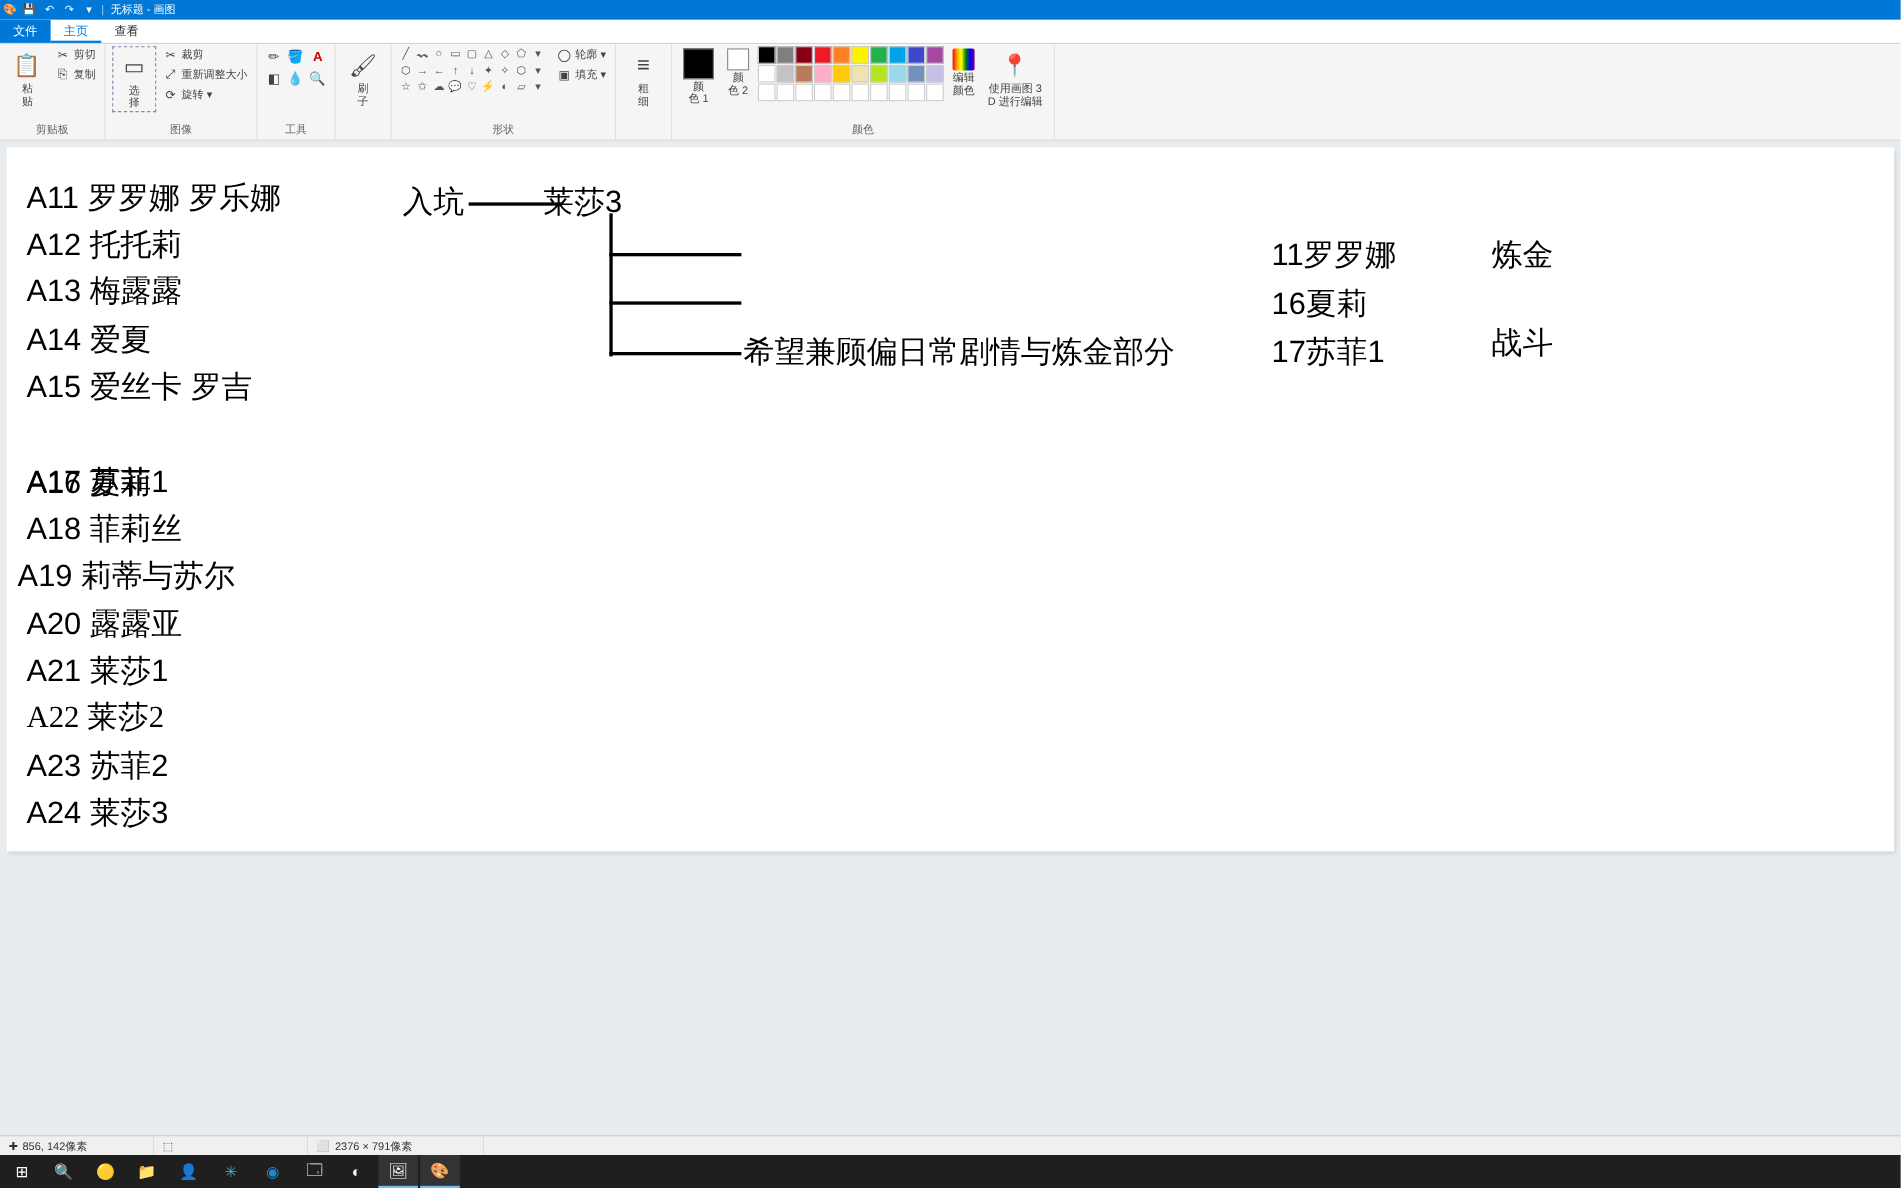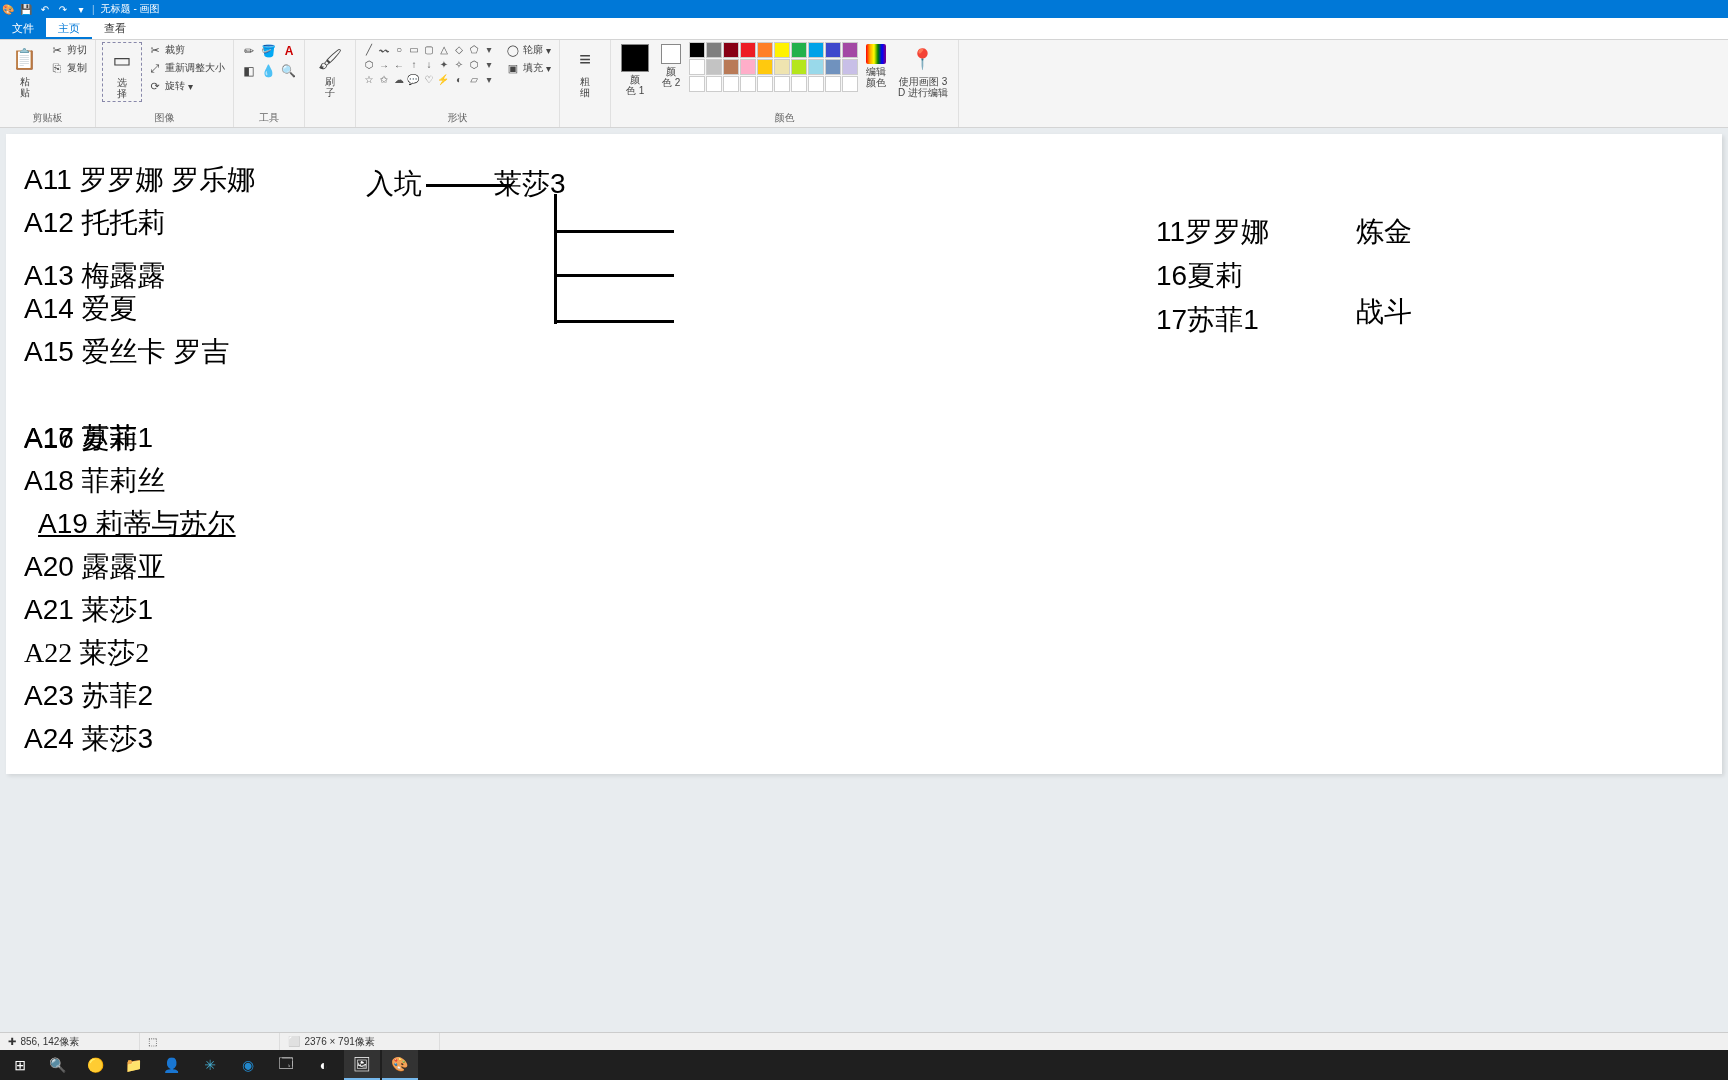--- a/index.html
+++ b/index.html
@@ -269,36 +269,37 @@
 
     <div class="ctext" style="left:360px;top:36px">入坑</div>
     <div class="cline" style="left:420px;top:50px;width:85px;height:3px"></div>
     <div class="ctext" style="left:488px;top:36px">莱莎3</div>
 
     <div class="cline" style="left:548px;top:60px;width:3px;height:130px"></div>
     <div class="cline" style="left:548px;top:96px;width:120px;height:3px"></div>
     <div class="cline" style="left:548px;top:140px;width:120px;height:3px"></div>
     <div class="cline" style="left:548px;top:186px;width:120px;height:3px"></div>
 
+    <div class="ctext" style="left:670px;top:172px">希望兼顾偏日常剧情与炼金部分</div>
 
     <div class="ctext" style="left:1150px;top:84px">11罗罗娜</div>
     <div class="ctext" style="left:1150px;top:128px">16夏莉</div>
     <div class="ctext" style="left:1150px;top:172px">17苏菲1</div>
 
     <div class="ctext" style="left:1350px;top:84px">炼金</div>
     <div class="ctext" style="left:1350px;top:164px">战斗</div>
   <div class="ctext" style="left: 18px; top: 32px;">A11 罗罗娜 罗乐娜</div>
       <div class="ctext" style="left: 18px; top: 75px;">A12 托托莉</div>
-      <div class="ctext" style="left: 18px; top: 128px; text-align: center;">A13 梅露露</div>
+      <div class="ctext" style="left: 18px; top: 117px; text-align: center;">A13 梅露露</div>
       <div class="ctext" style="left: 18px; top: 161px;">A14 爱夏</div>
       <div class="ctext" style="left: 18px; top: 204px;">A15 爱丝卡 罗吉</div>
       <div class="ctext" style="left: 18px; top: 247px; margin-top: 44px;">A16 夏莉</div>
       <div class="ctext" style="left: 18px; top: 290px;">A17 苏菲1</div>
       <div class="ctext" style="left: 18px; top: 333px;">A18 菲莉丝</div>
-      <div class="ctext" style="left: 32px; top: 376px; text-decoration: underline;">A19 莉蒂与苏尔</div>
+      <div class="ctext" style="left: 10px; top: 376px;">A19 莉蒂与苏尔</div>
       <div class="ctext" style="left: 18px; top: 419px;">A20 露露亚</div>
       <div class="ctext" style="left: 18px; top: 462px;">A21 莱莎1</div>
       <div class="ctext" style="left: 18px; top: 505px; font-family: Liberation Serif, serif;">A22 莱莎2</div>
       <div class="ctext" style="left: 18px; top: 548px;">A23 苏菲2</div>
       <div class="ctext" style="left: 18px; top: 591px;">A24 莱莎3</div>
     </div>
 </div>
 
 <div class="status-wrap">
 <div class="statusbar">

